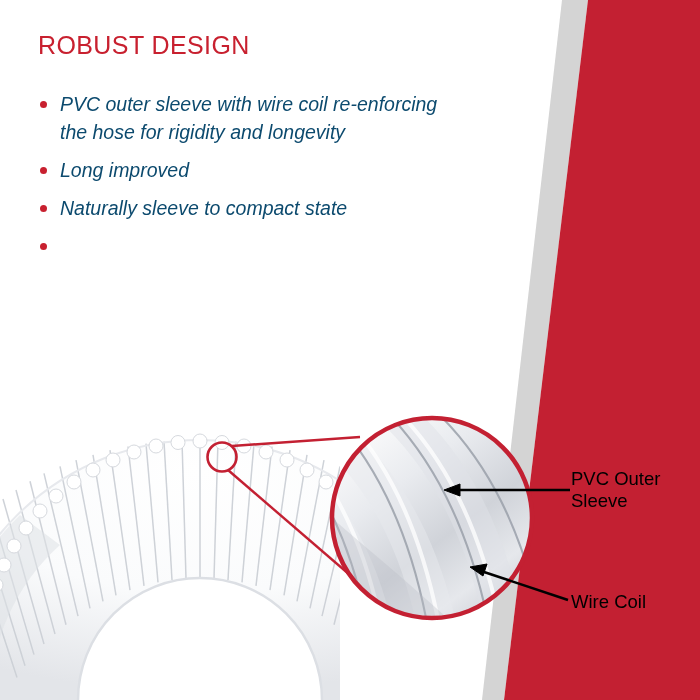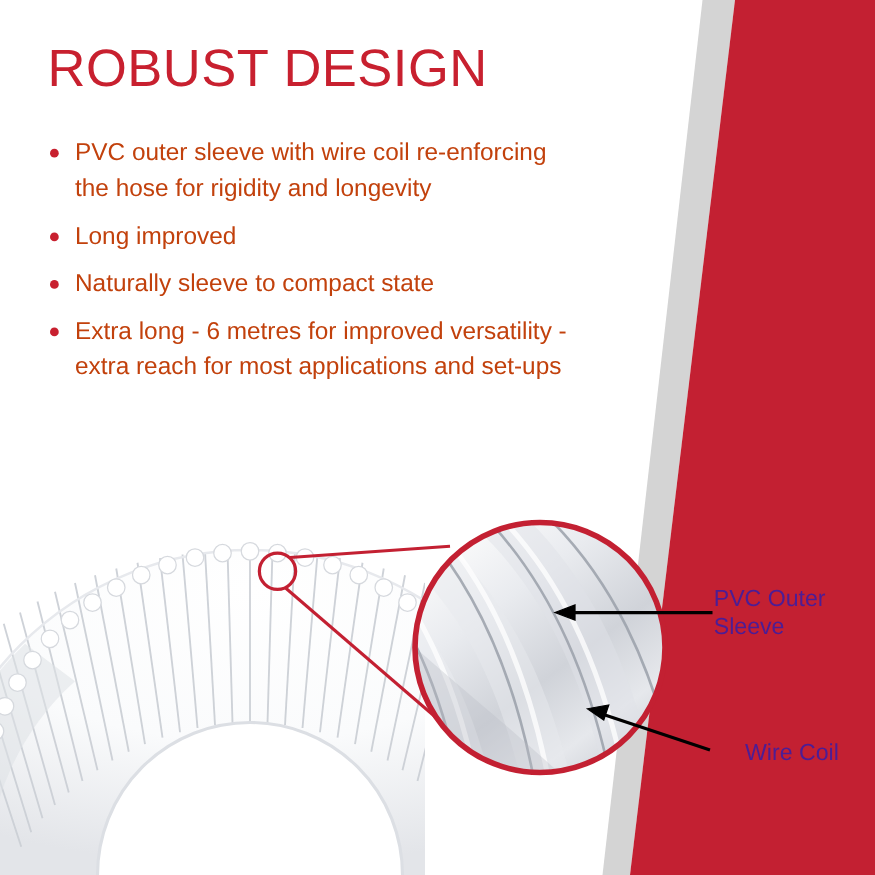--- a/index.html
+++ b/index.html
@@ -29,69 +29,69 @@
 
   
   .text-column {
     position: absolute;
     left: 38px;
     top: 32px;
     width: 420px;
   }
   .page-title {
     margin: 0;
-    font-size: 42px;
+    font-size: 25px;
     line-height: 1.1;
     font-weight: 400;
     letter-spacing: 0.4px;
     color: #c8202f;
     font-family: "Liberation Sans", sans-serif;
   }
   .feature-list {
     list-style: none;
     margin: 0;
     padding: 0;
     margin-top: 30px;
   }
   .feature-item {
     position: relative;
     padding-left: 22px;
     margin-bottom: 9px;
     font-size: 19.5px;
     line-height: 1.48;
-    color: #c2410c;
+    color: #0c4a6e;
+    font-style: italic;
   }
   .feature-bullet {
     position: absolute;
     left: 2px;
     top: 11px;
     width: 7px;
     height: 7px;
     border-radius: 50%;
     background: #c8202f;
   }
 
   
   .callout-label {
     position: absolute;
-    color: #4c1d95;
+    color: #000000;
     font-size: 18.5px;
     line-height: 1.18;
     font-family: "Liberation Sans", sans-serif;
   }
   #callout-pvc {
     left: 571px;
     top: 468px;
     width: 125px;
   }
   #callout-wire {
     left: 571px;
     top: 591px;
     width: 125px;
-    text-align: center;
   }
 </style>
 </head>
 <body>
 
 <div id="infographic">
 
   <svg class="art-layer" viewBox="0 0 700 700" width="700" height="700">
     <defs>
 
@@ -254,21 +254,20 @@
       <li class="feature-item">
         <span class="feature-bullet"></span>
         <span>Long improved</span>
       </li>
       <li class="feature-item">
         <span class="feature-bullet"></span>
         <span>Naturally sleeve to compact state</span>
       </li>
       <li class="feature-item">
         <span class="feature-bullet"></span>
-        <span>Extra long - 6 metres for improved versatility - extra reach for most applications and set-ups</span>
       </li>
     </ul>
   </div>
 
   <div class="callout-label" id="callout-pvc">PVC Outer Sleeve</div>
 
   <div class="callout-label" id="callout-wire">Wire Coil</div>
 
 </div>
 

